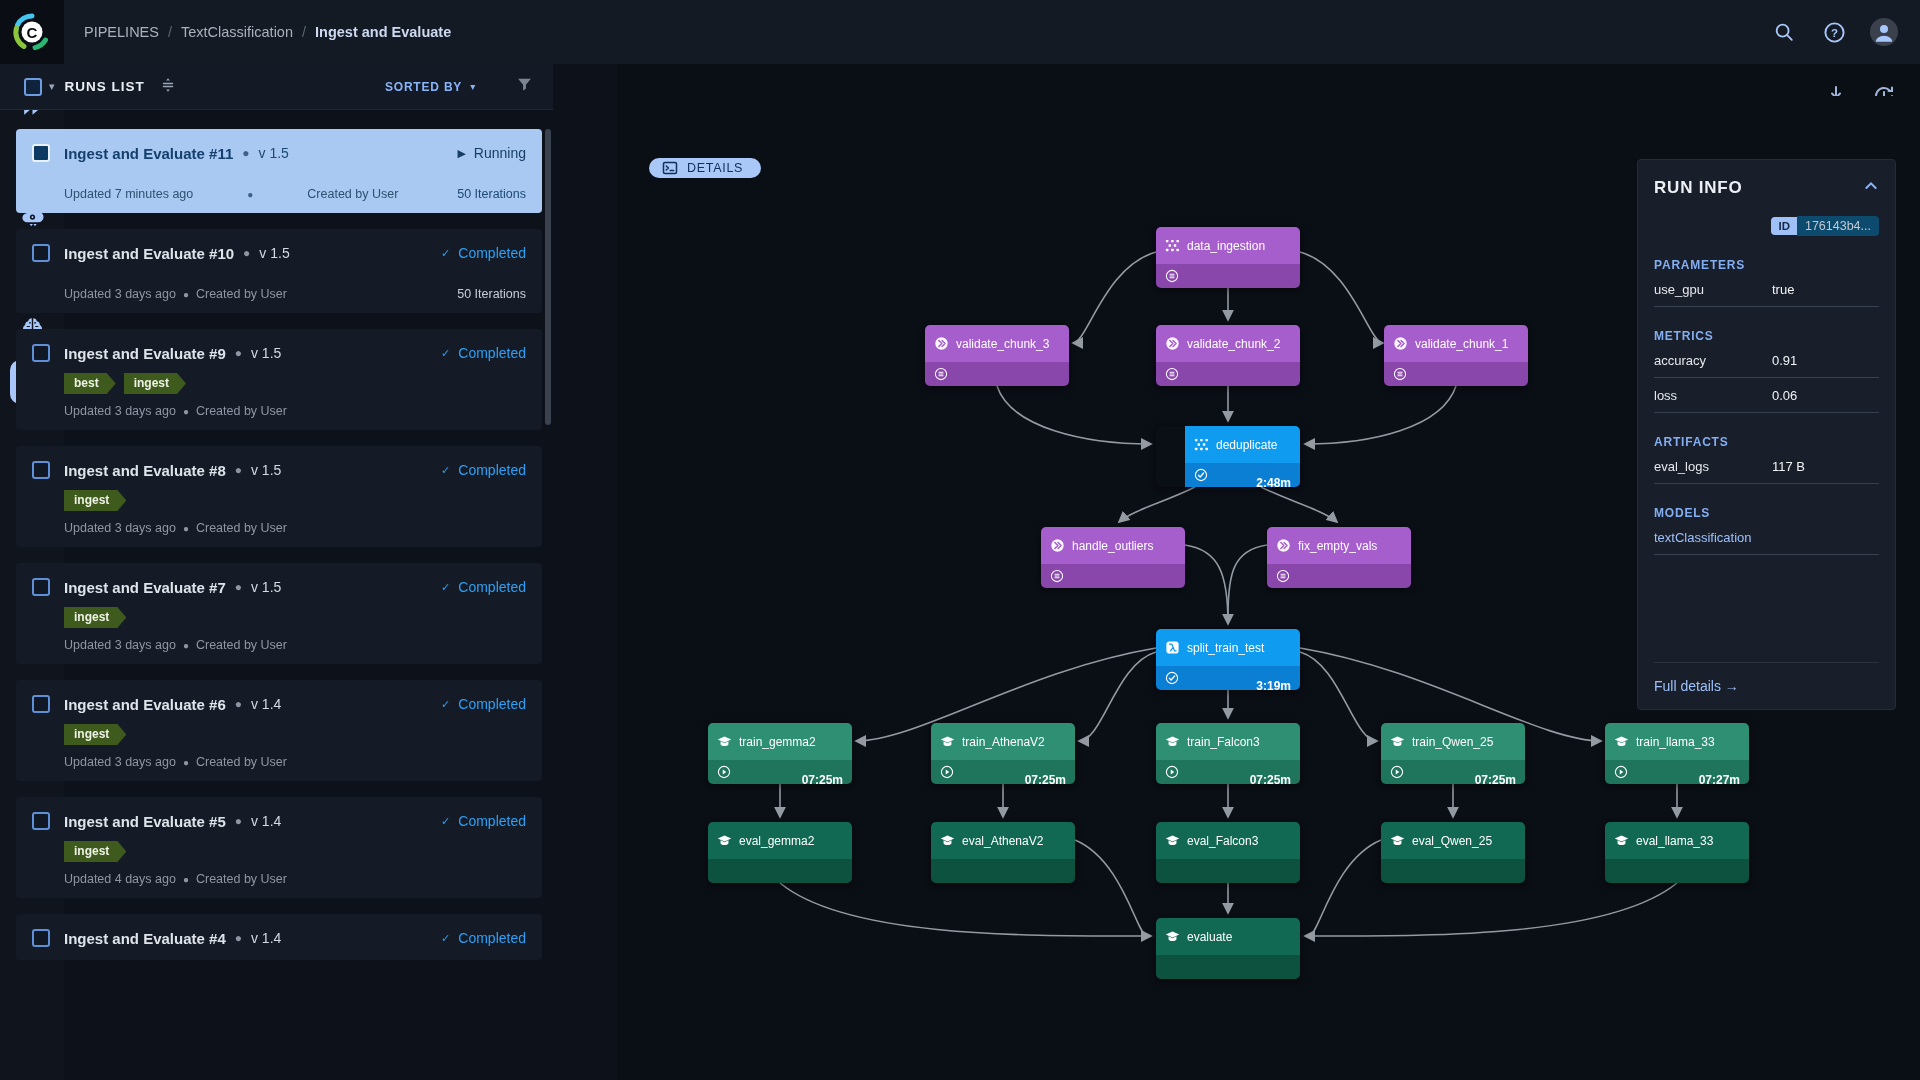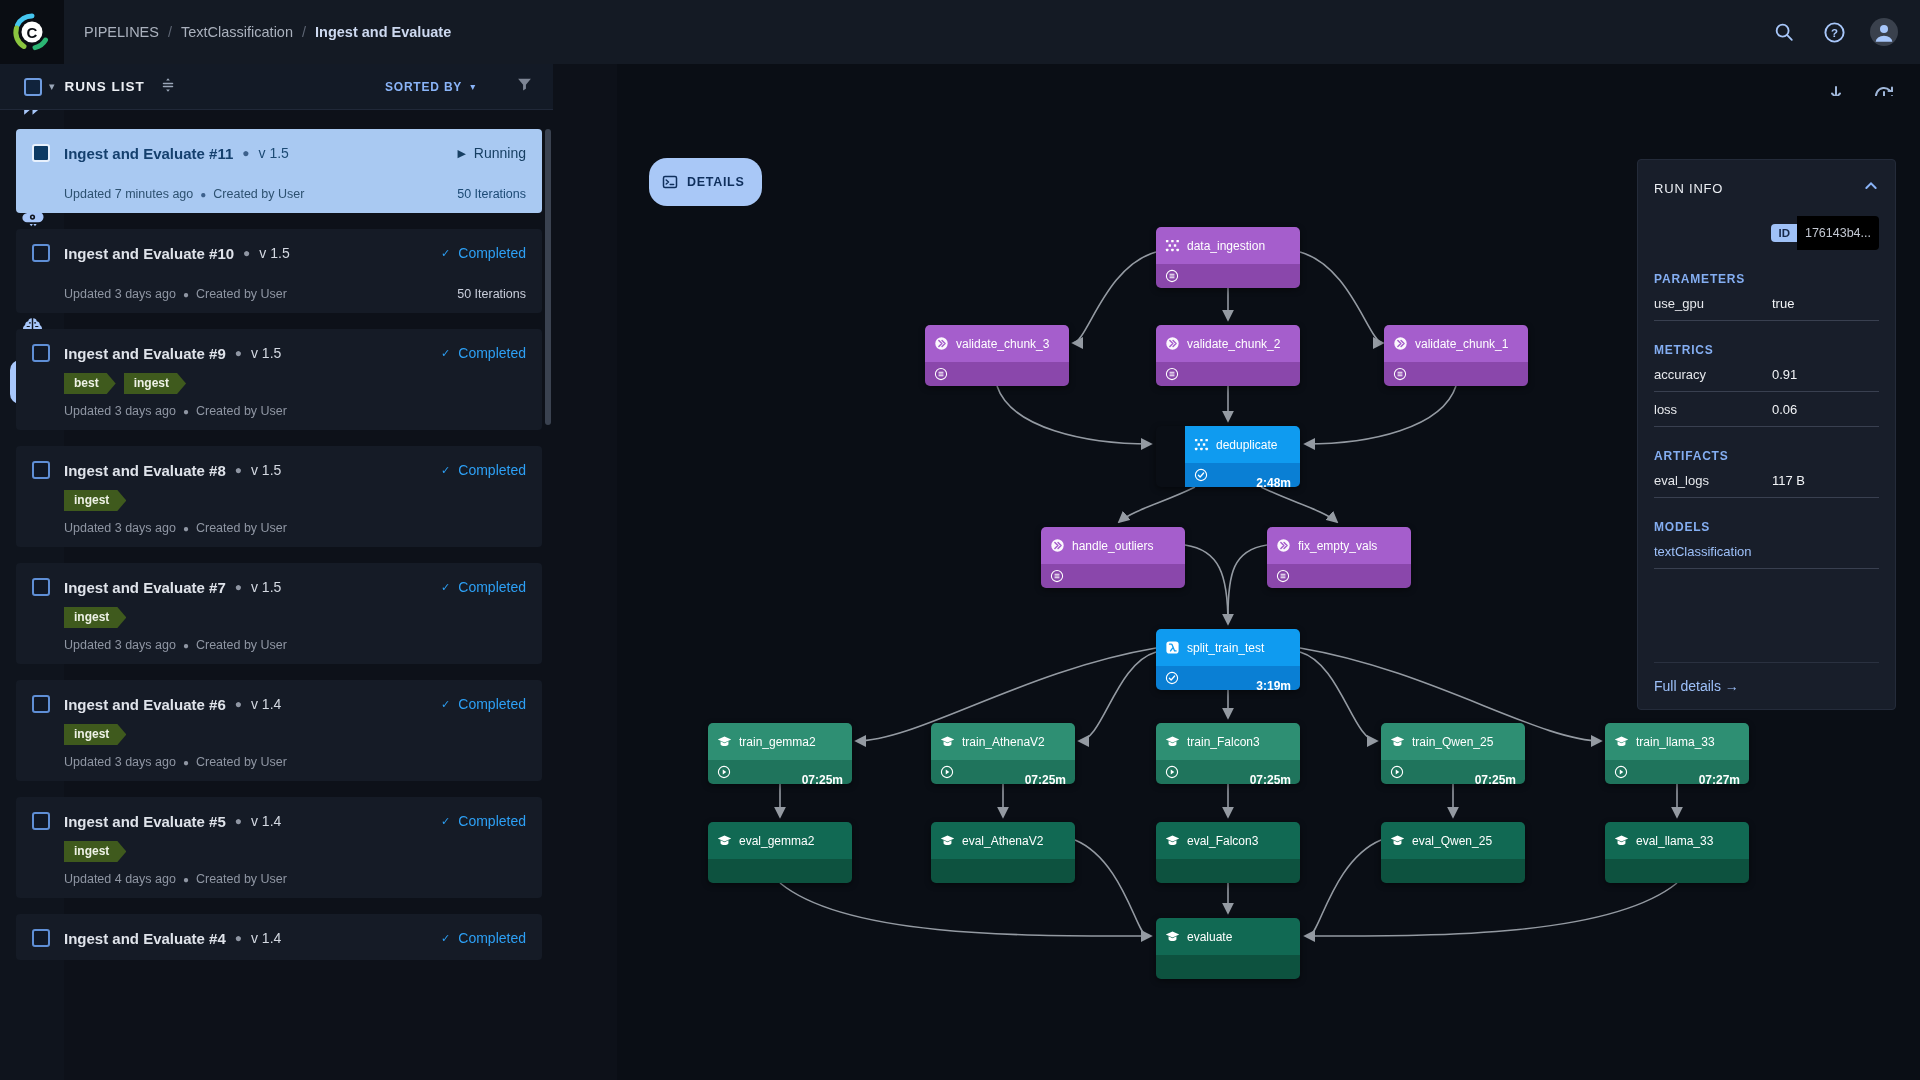--- a/index.html
+++ b/index.html
@@ -65,52 +65,52 @@
   .run-row.selected .rver { color:#1c4a74; }
   .rstatus { margin-left:auto; font-size:14px; display:flex; align-items:center; gap:8px; }
   .rstatus.completed { color:#2da0f5; }
   .rstatus.running { color:#173f63; }
   .rstatus .sticon { font-size:11px; }
   .rtags { display:flex; gap:8px; margin:10px 0 0 32px; }
   .tag { background:#3f5a1d; color:#eef2e6; font-size:12px; font-weight:bold; padding:3px 17px 4px 10px;
     clip-path:polygon(0 0,calc(100% - 9px) 0,100% 50%,calc(100% - 9px) 100%,0 100%); }
   .rline2 { display:flex; align-items:center; margin:10px 0 0 32px; font-size:12.5px; color:#8f96a3; }
   .run-row.no-extra .rline2 { margin-top:24px; }
-  .run-row.selected .rline2 { color:#2d5170; }
+  .run-row.selected .rline2 { color:#2d5170;gap:47px; }
   .rline2 .rdot { margin:0 7px; font-size:10px; }
   .riters { margin-left:auto; color:#c9cedb; }
   .run-row.selected .riters { color:#1c4a74; }
   #runs-scrollbar { position:absolute; left:545px; top:129px; width:6px; height:296px; background:#3a4250; border-radius:3px; }
 
   
   #dag { position:absolute; left:617px; top:96px; width:1303px; height:984px; background:#0a0e15; }
-  #details-btn { position:absolute; left:32px; top:62px; height:48px; padding:0 18px 0 13px; background:#a9c8f7;
-    border:none; border-radius:18px; display:flex; align-items:center; gap:9px; color:#0f2f5c; font-weight:bold;
+  #details-btn { position:absolute; left:32px; top:62px; height:20px; padding:0 18px 0 13px; background:#a9c8f7;
+    border:none; border-radius:18px; display:flex; align-items:center; gap:9px; color:#0f2f5c; font-weight:normal;
     font-size:12.5px; letter-spacing:.7px; cursor:pointer; z-index:3; }
   #edges { position:absolute; left:0; top:0; z-index:1; }
   .node { position:absolute; width:144px; height:61px; border-radius:5px; overflow:hidden; z-index:2;
     box-shadow:0 2px 6px rgba(0,0,0,.45); cursor:pointer; }
   .node .ntitle { height:37px; display:flex; align-items:center; gap:7px; padding:0 9px; color:#fff; font-size:12px; }
   .node .ntitle svg { width:15px; height:15px; flex:none; }
   .node .nbar { height:24px; display:flex; align-items:center; justify-content:space-between; padding:0 9px; }
   .node .nbar svg { width:14px; height:14px; }
   .node .ntime { color:#fff; font-size:12px; font-weight:bold; margin-left:auto;margin-top:15px; }
   .node.purple .ntitle { background:#a55ecc; } .node.purple .nbar { background:#8a47ab; }
   .node.blue .ntitle { background:#0f9bf0; } .node.blue .nbar { background:#0a7fd4; }
   .node.green .ntitle { background:#2e8f73; } .node.green .nbar { background:#1f745c; }
   .node.dark .ntitle { background:#116953; } .node.dark .nbar { background:#0d523f; }
 
   
   #run-info { position:absolute; left:1637px; top:159px; width:259px; height:551px; background:#181e2a;
     border:1px solid #242b3a; border-radius:4px; z-index:5; padding:18px 16px 14px; display:flex; flex-direction:column; }
   #ri-head { display:flex; align-items:center; justify-content:space-between; }
-  #ri-title { color:#eceff4; font-weight:normal; font-size:13px; letter-spacing:.8px; }
+  #ri-title { color:#eceff4; font-weight:bold; font-size:17px; letter-spacing:.8px; }
   #ri-id-row { display:flex; justify-content:flex-end; align-items:center; margin-top:18px; }
   #ri-id-chip { background:#9fc1f7; color:#17294a; font-weight:bold; font-size:11.5px; padding:3px 7px; border-radius:4px 0 0 4px; }
-  #ri-id-val { background:#000000; color:#c3c8d2; font-size:12.5px; padding:10px 8px; border-radius:0 4px 4px 0; }
+  #ri-id-val { background:#0c4a6e; color:#c3c8d2; font-size:12.5px; padding:3px 8px; border-radius:0 4px 4px 0; }
   .ri-section { color:#84aef2; font-weight:bold; font-size:12px; letter-spacing:.8px; margin-top:22px; }
   .kv-row { display:flex; padding:10px 0 9px; border-bottom:1px solid #394050; font-size:13px; color:#e6e8ec; }
   .kv-key { width:118px; flex:none; }
   .kv-val { color:#f2f4f7; }
   .link-row { padding:10px 0 9px; border-bottom:1px solid #394050; font-size:13px; color:#9dc0f9; cursor:pointer; }
   #ri-footer { margin-top:auto; border-top:1px solid #2a3140; padding-top:14px; }
   #full-details { color:#9dc0f9; font-size:14px; cursor:pointer;margin-top:22px; }
 </style>
 </head>
 <body>

